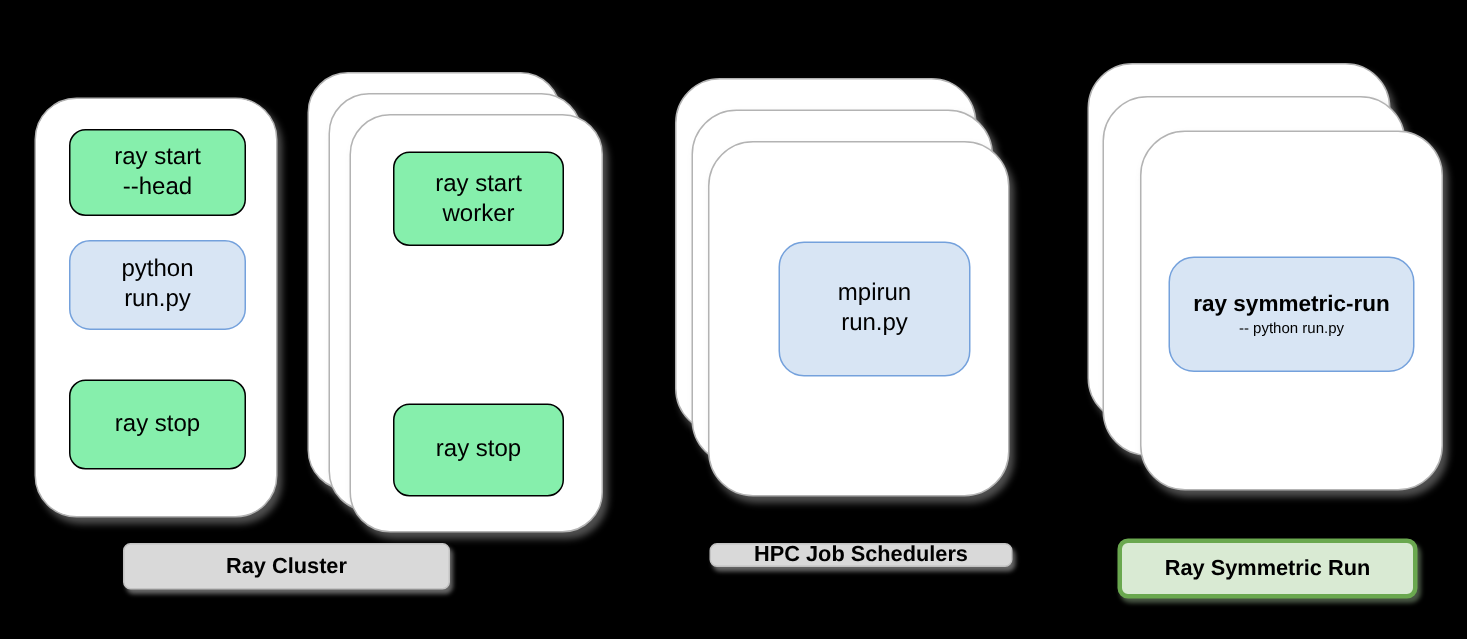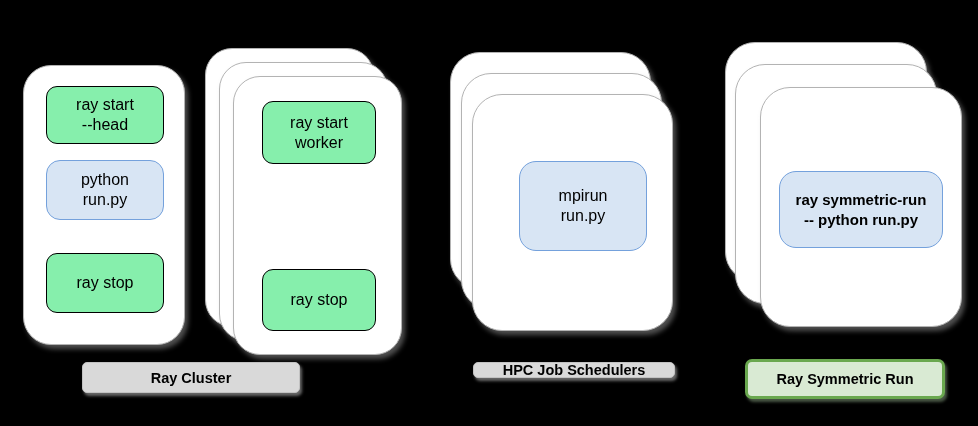--- a/index.html
+++ b/index.html
@@ -21,21 +21,21 @@
     background:#86efac;border:1.5px solid var(--command_border,#000);
     border-radius:11px;
     font-size:16px;line-height:1.25;white-space:pre-line;
   }
   .cmd.blue{
     background:var(--blue_fill,#d8e5f4);
     border:1.5px solid var(--blue_border,#74a1dc);
     border-radius:14px;
   }
   .sym-title{font-weight:bold;font-size:15px;line-height:1.3;}
-  .sym-sub{font-size:15px;line-height:1.3;font-weight:bold;}
+  .sym-sub{font-size:10px;line-height:1.3;}
 
   .label-bar{
     position:absolute;box-sizing:border-box;
     display:flex;align-items:center;justify-content:center;
     background:var(--gray_label_fill,#d9d9d9);
     border:1px solid #c2c2c2;border-radius:5px;
     font-size:14.5px;font-weight:bold;text-align:left;
     box-shadow:2px 3px 3px rgba(205,205,205,.5);
   }
   .label-bar.green{

